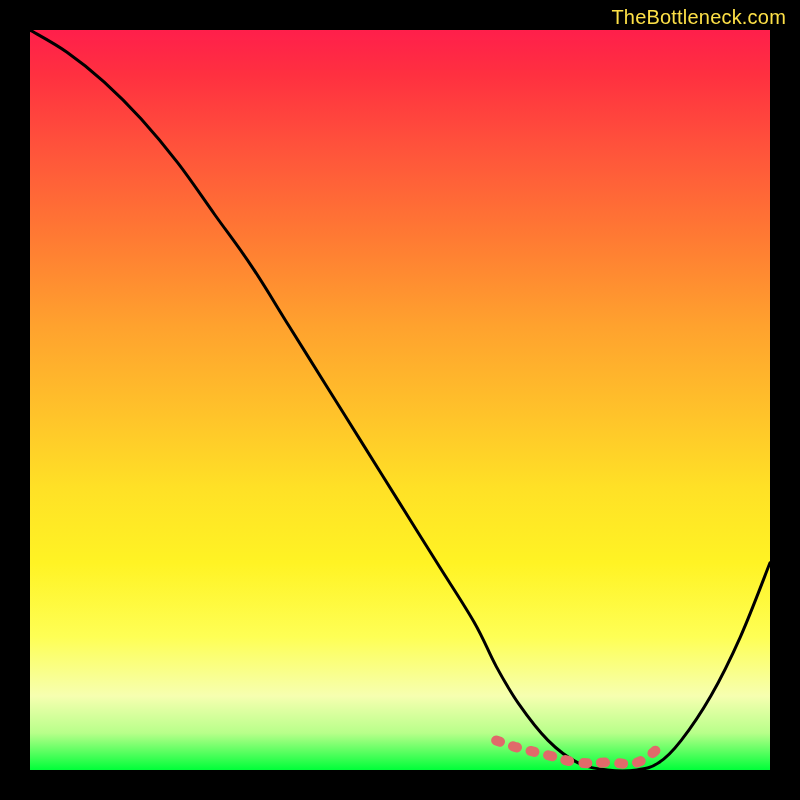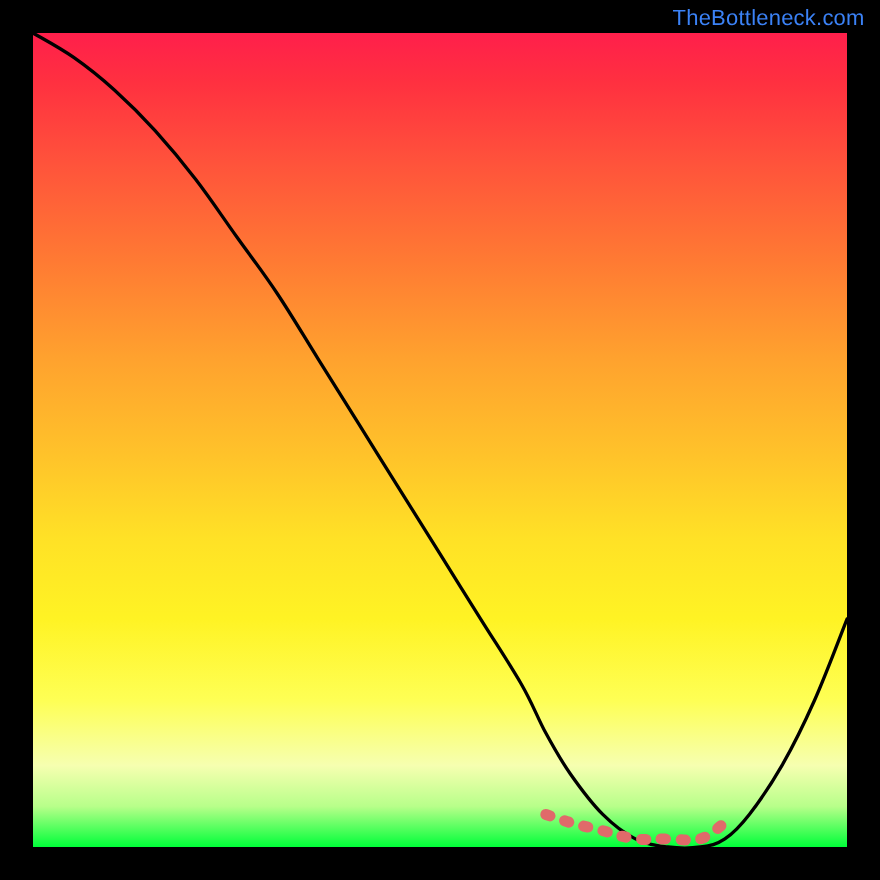--- a/index.html
+++ b/index.html
@@ -37,21 +37,21 @@
       #feff55 82%,
       #f6ffb0 90%,
       #b8ff8a 95%,
       #00ff39 100%
     );
   }
   .watermark {
     position: absolute;
     top: 6px;
     right: 14px;
-    color: #3b82f6;
+    color: #fde047;
     font-size: 20px;
     font-weight: 500;
     letter-spacing: 0.2px;
     user-select: none;
   }
   svg.curve {
     position: absolute;
     left: 0;
     top: 0;
     width: 740px;

